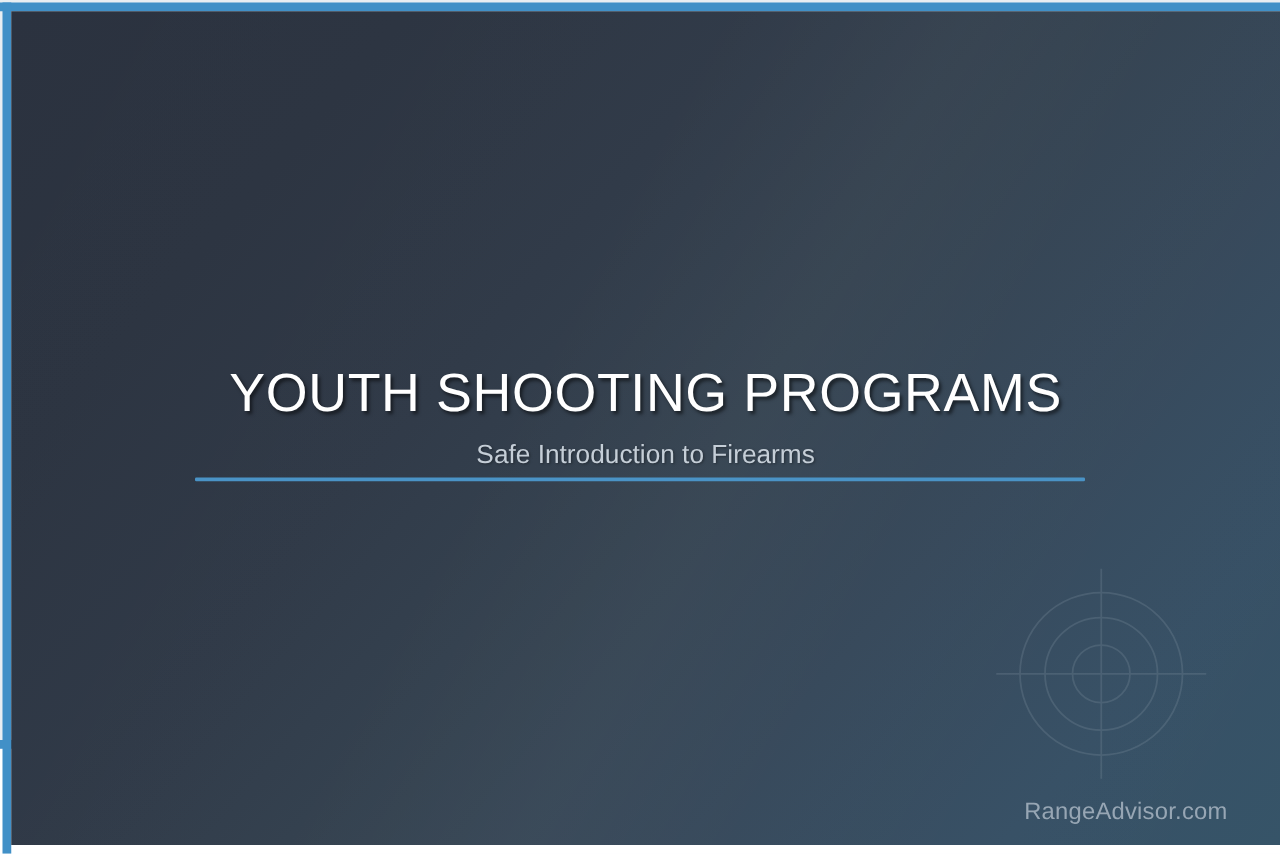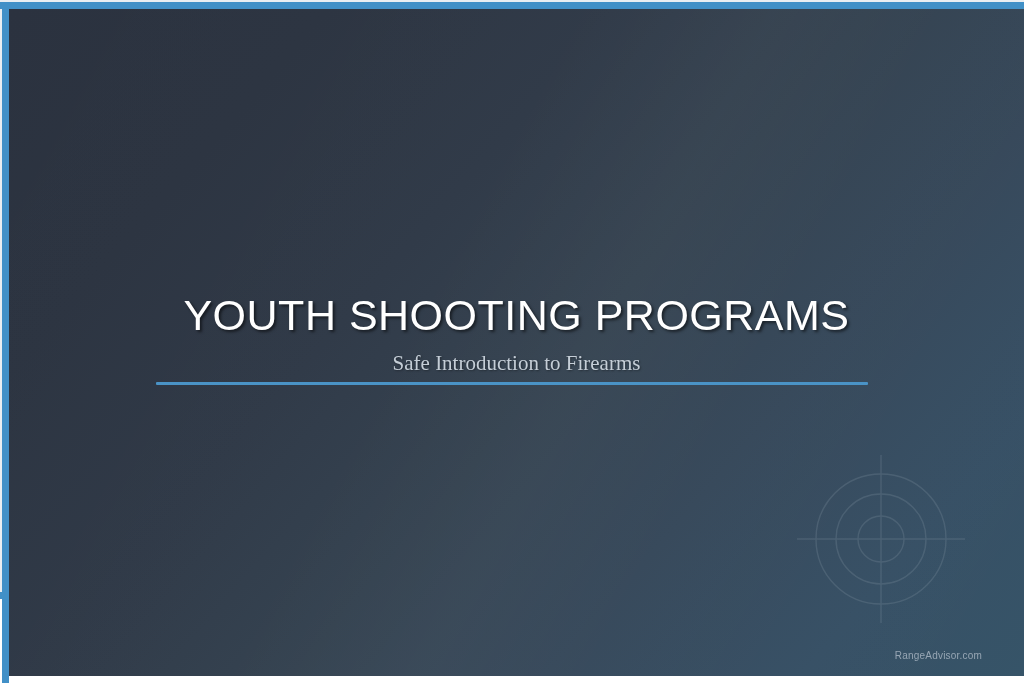--- a/index.html
+++ b/index.html
@@ -107,38 +107,38 @@
     text-shadow: 2px 2px 3px rgba(0,0,0,0.55);
     font-family: "Liberation Sans", sans-serif;
   }
   #slide-subtitle {
     margin: 13px 0 0 0;
     font-size: 21px;
     font-weight: 400;
     color: #c5ced7;
     line-height: 1.2;
     text-shadow: 1px 1px 2px rgba(0,0,0,0.35);
-    font-family: Liberation Serif, serif;
+    font-family: Liberation Sans, sans-serif;
   }
   #title-rule {
     position: absolute;
     left: 147px;
     top: 373px;
     width: 712px;
     height: 3px;
     background: #4a93c6;
     border-radius: 1px;
   }
 
   
   #footer-url {
     position: absolute;
     right: 42px;
     bottom: 15px;
-    font-size: 10px;
+    font-size: 19px;
     color: #97a6b4;
     letter-spacing: 0.2px;
     font-family: "Liberation Sans", sans-serif;
   }
 
   
   #brand-logo {
     position: absolute;
     left: 13px;
     bottom: 30px;

